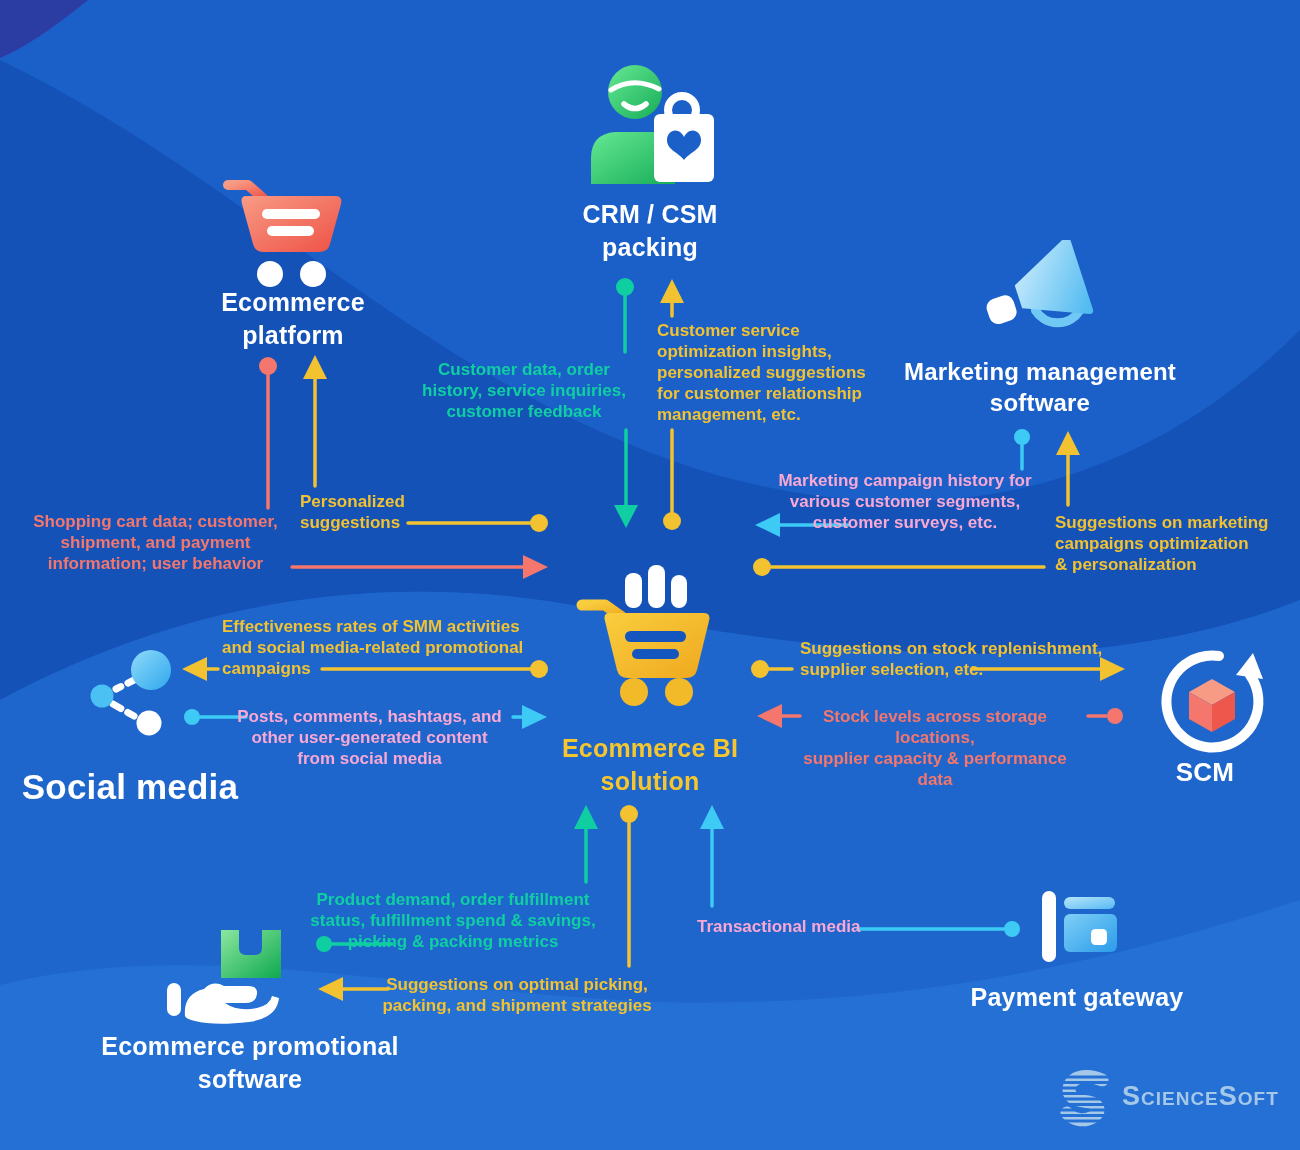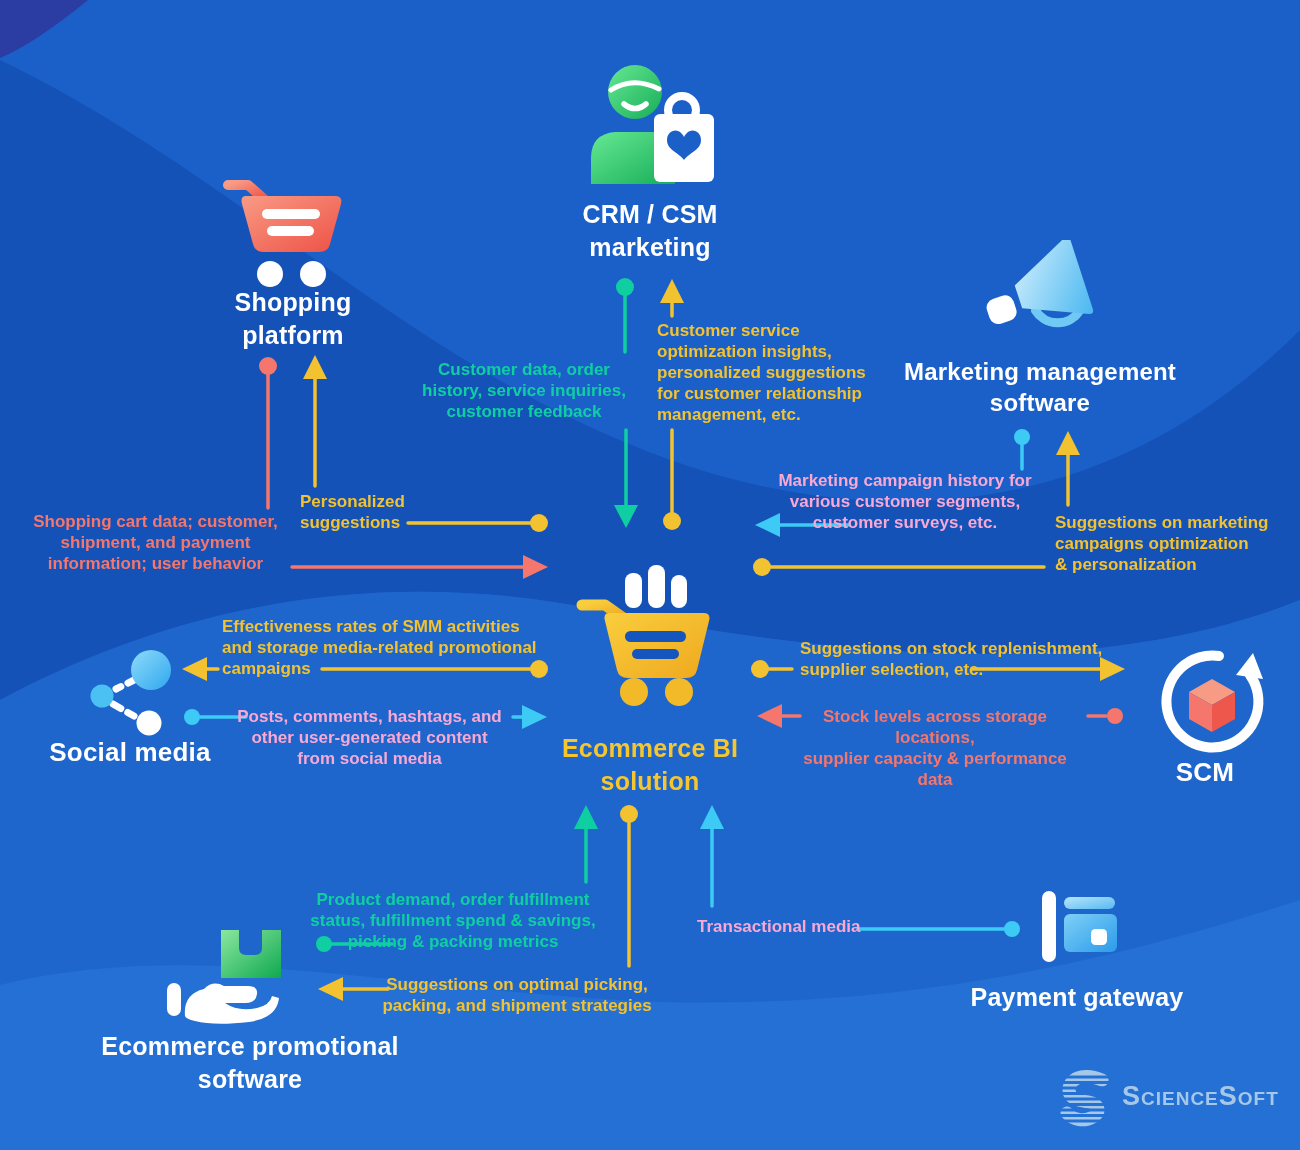--- a/index.html
+++ b/index.html
@@ -255,26 +255,26 @@
       <line x1="2" y1="23.5" x2="54" y2="23.5"></line>
       <line x1="2" y1="29" x2="54" y2="29"></line>
       <line x1="2" y1="34.5" x2="54" y2="34.5"></line>
       <line x1="2" y1="40" x2="54" y2="40"></line>
       <line x1="2" y1="45.5" x2="54" y2="45.5"></line>
       <line x1="2" y1="51" x2="54" y2="51"></line>
     </g>
   </svg>
 
   <div class="label entity" style="left:530px;top:198px;width:240px;">CRM / CSM
-marketing</div>
-  <div class="label entity" style="left:173px;top:286px;width:240px;">Shopping
+packing</div>
+  <div class="label entity" style="left:173px;top:286px;width:240px;">Ecommerce
 platform</div>
   <div class="label entity" style="left:870px;top:356px;width:340px;font-size:24px;">Marketing management
 software</div>
-  <div class="label entity" style="left:10px;top:736px;width:240px;font-size:26px;">Social media</div>
+  <div class="label entity" style="left:10px;top:764px;width:240px;font-size:35px;">Social media</div>
   <div class="label entity" style="left:1125px;top:756px;width:160px;font-size:26px;">SCM</div>
   <div class="label entity bi-yellow" style="left:530px;top:732px;width:240px;color:#f5c62e;">Ecommerce BI
 solution</div>
   <div class="label entity" style="left:70px;top:1030px;width:360px;">Ecommerce promotional
 software</div>
   <div class="label entity" style="left:927px;top:981px;width:300px;">Payment gateway</div>
 
   <div class="label flow teal ta-r" style="left:405px;top:359px;width:238px;">Customer data, order
 history, service inquiries,
 customer feedback</div>
@@ -288,21 +288,21 @@
 information; user behavior</div>
   <div class="label flow yellow ta-l" style="left:300px;top:491px;width:140px;">Personalized
 suggestions</div>
   <div class="label flow cyan ta-r" style="left:768px;top:470px;width:274px;">Marketing campaign history for
 various customer segments,
 customer surveys, etc.</div>
   <div class="label flow yellow ta-l" style="left:1055px;top:512px;width:225px;">Suggestions on marketing
 campaigns optimization
 &amp; personalization</div>
   <div class="label flow yellow ta-l" style="left:222px;top:616px;width:320px;">Effectiveness rates of SMM activities
-and storage media-related promotional
+and social media-related promotional
 campaigns</div>
   <div class="label flow cyan ta-r" style="left:233px;top:706px;width:273px;">Posts, comments, hashtags, and
 other user-generated content
 from social media</div>
   <div class="label flow yellow ta-l" style="left:800px;top:638px;width:310px;">Suggestions on stock replenishment,
 supplier selection, etc.</div>
   <div class="label flow salmon ta-c" style="left:785px;top:706px;width:300px;text-align:center;">Stock levels across storage locations,
 supplier capacity &amp; performance data</div>
   <div class="label flow teal ta-r" style="left:300px;top:889px;width:306px;">Product demand, order fulfillment
 status, fulfillment spend &amp; savings,

